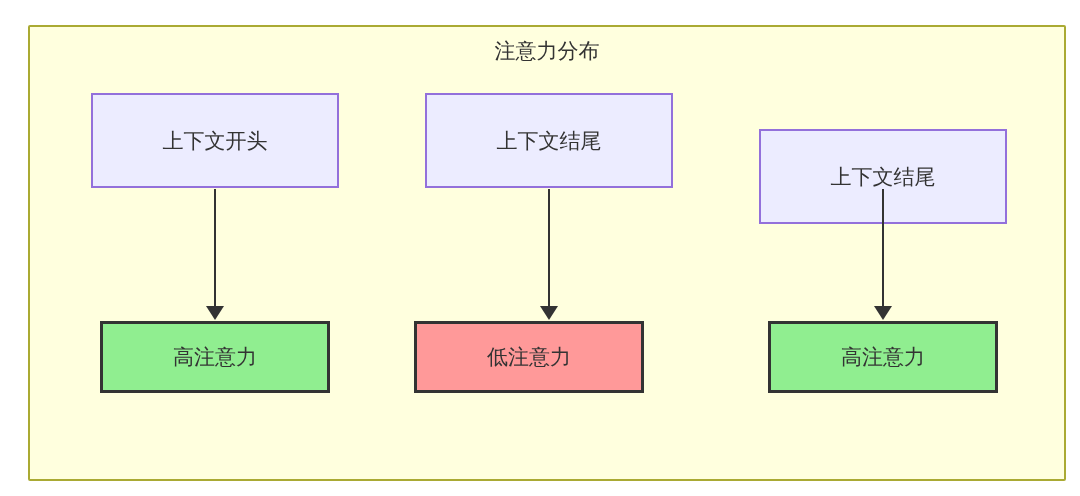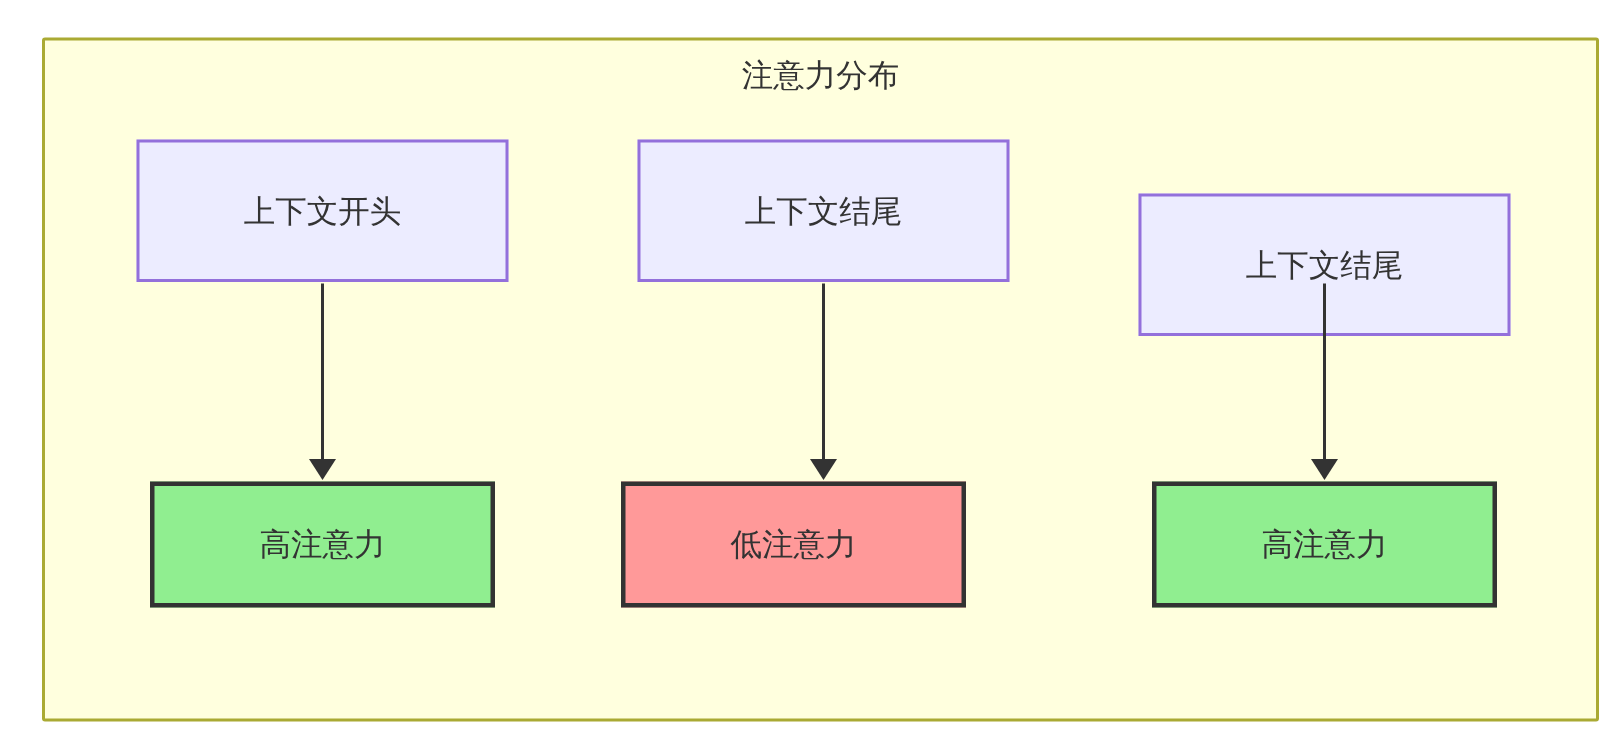--- a/index.html
+++ b/index.html
@@ -59,21 +59,21 @@
   .source-node {
     top: 66px;
     width: 248px;
     height: 95px;
     background: var(--source-bg);
     border: 2px solid var(--source-border);
   }
   .target-node {
     top: 294px;
     width: 230px;
-    height: 84px;
+    height: 72px;
     border: 3px solid var(--target-border);
     text-align: center;
   }
   .target-node.high { background: var(--high-bg); }
   .target-node.low  { background: var(--low-bg); }
 
   .col-1 .source-node { left: 61px; }
   .col-2 .source-node { left: 395px; }
   .col-3 .source-node { left: 729px; margin-top: 36px; }
   .col-1 .target-node { left: 70px; }

